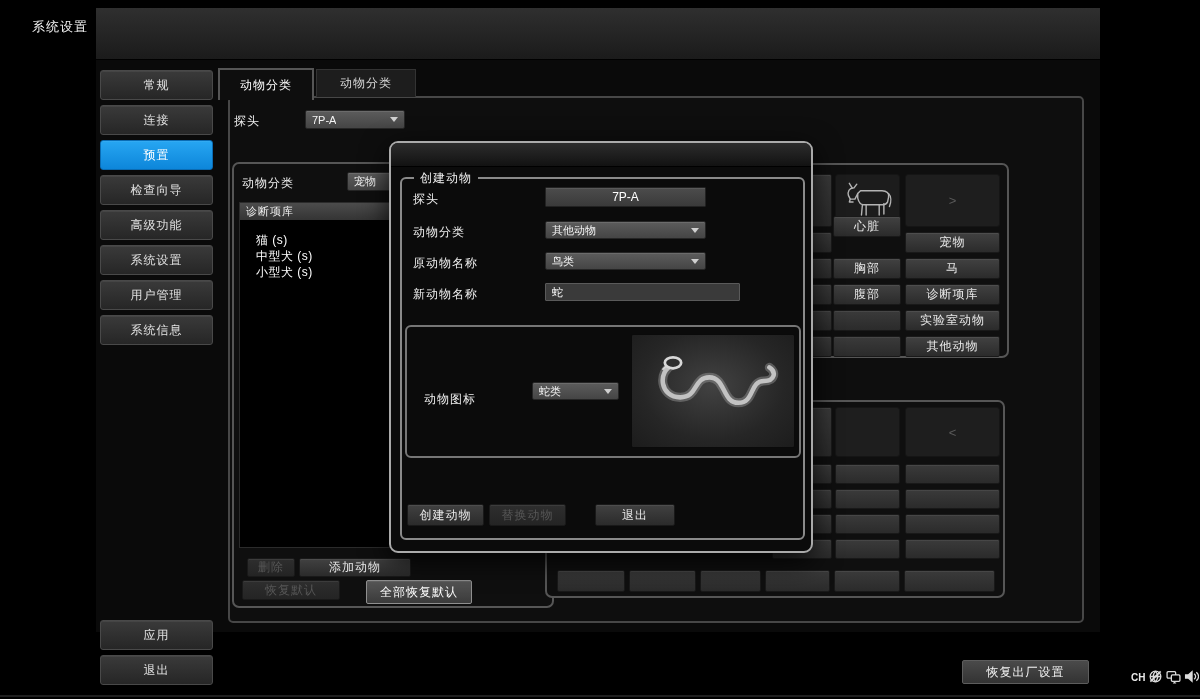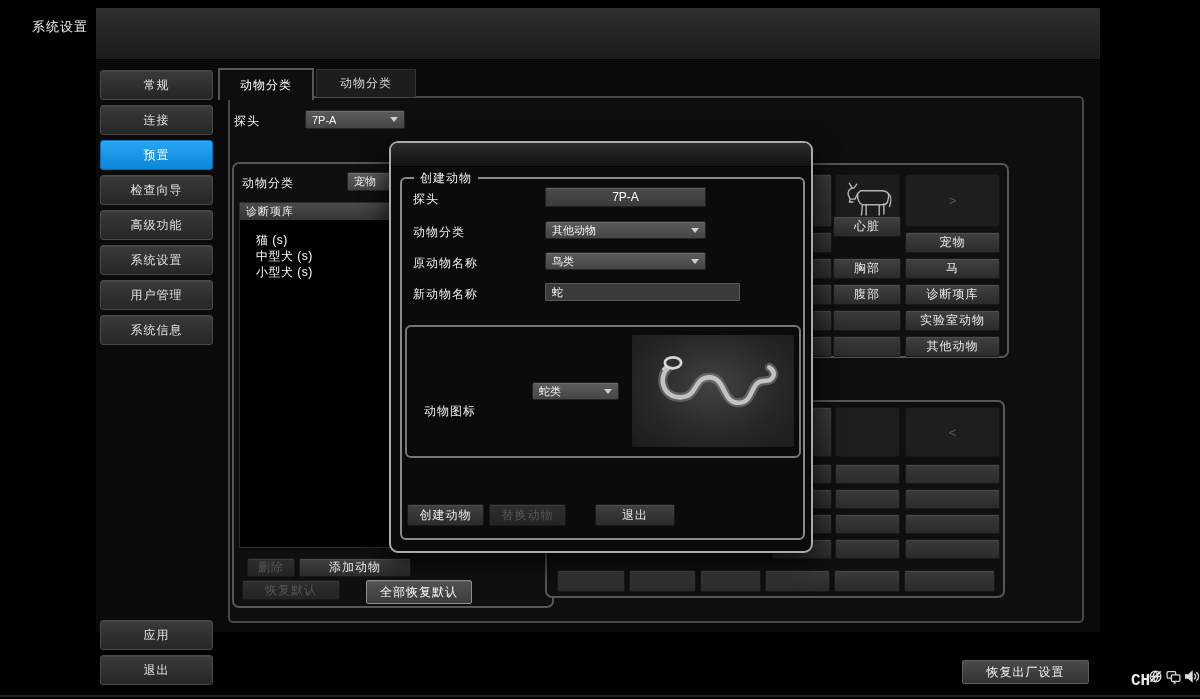--- a/index.html
+++ b/index.html
@@ -73,21 +73,21 @@
     display:flex;align-items:center;justify-content:center;font-size:12px;color:#fff;
     box-shadow:inset 0 1px 0 rgba(255,255,255,.08);border-radius:1px;}
   .text-input{background:#3a3a3a;border:1px solid #5a5a5a;display:flex;align-items:center;
     padding-left:6px;font-size:11px;color:#fff;border-radius:1px;}
   .img-box{background:radial-gradient(ellipse at 50% 45%,#424242 0%,#262626 62%,#1c1c1c 100%);
     border:1px solid #0a0a0a;border-radius:2px;display:flex;align-items:center;justify-content:center;}
   
   .footer-btn{left:962px;top:660px;width:127px;height:24px;
     background:linear-gradient(#4a4a4a,#333);border:1px solid #5d5d5d;border-radius:2px;
     display:flex;align-items:center;justify-content:center;font-size:12px;color:#f2f2f2;letter-spacing:1px;}
-  .status-lang{font-size:16px;font-weight:bold;color:#e8e8e8;font-family:Liberation Mono, monospace;}
+  .status-lang{font-size:10px;font-weight:bold;color:#e8e8e8;}
   .bottom-line{left:0;top:695px;width:1200px;height:2px;background:#3a3a3a;opacity:.55;}
 </style>
 </head>
 <body>
 
 <div class="abs window"></div>
 
 <div class="abs topbar"></div>
 <div class="abs topbar-title">系统设置</div>
 
@@ -222,21 +222,21 @@
   <div class="abs field-label" style="left:22px;top:112px">原动物名称</div>
   <div class="abs dropdown" style="left:154px;top:109px;width:161px;height:18px">
     <span class="dd-text">鸟类</span>
     <span class="dd-caret"></span>
   </div>
 
   <div class="abs field-label" style="left:22px;top:143px">新动物名称</div>
   <div class="abs text-input" style="left:154px;top:140px;width:195px;height:18px">蛇</div>
 
   <div class="abs fieldset inner-fieldset">
-    <div class="abs field-label" style="left:17px;top:76px">动物图标</div>
+    <div class="abs field-label" style="left:17px;top:64px">动物图标</div>
     <div class="abs dropdown" style="left:125px;top:55px;width:87px;height:18px">
       <span class="dd-text">蛇类</span>
       <span class="dd-caret"></span>
     </div>
     <div class="abs img-box" style="left:224px;top:7px;width:164px;height:114px">
       <svg width="150" height="100" viewBox="0 0 160 110">
         <g fill="none" stroke-linecap="round" stroke-linejoin="round">
           <path d="M36 26 C18 34 22 62 44 62 C64 62 58 40 76 40 C94 40 90 68 108 68 C126 68 120 44 136 44 C148 44 150 34 142 29" stroke="#9a9a9a" stroke-width="10" opacity=".45"></path>
           <path d="M36 26 C18 34 22 62 44 62 C64 62 58 40 76 40 C94 40 90 68 108 68 C126 68 120 44 136 44 C148 44 150 34 142 29" stroke="#cdcdcd" stroke-width="5" opacity=".9"></path>
           <ellipse cx="36" cy="24" rx="9" ry="6" stroke="#d8d8d8" stroke-width="3" fill="#2e2e2e"></ellipse>

